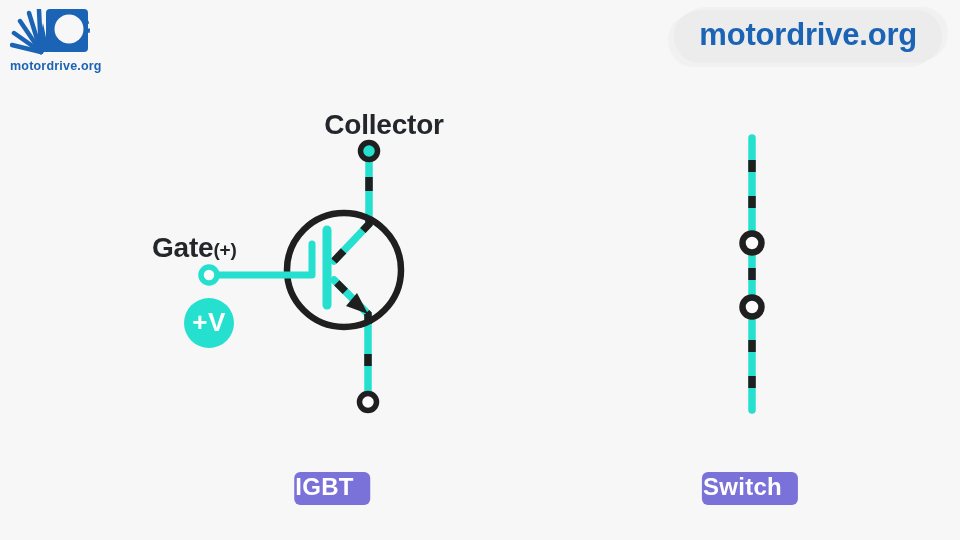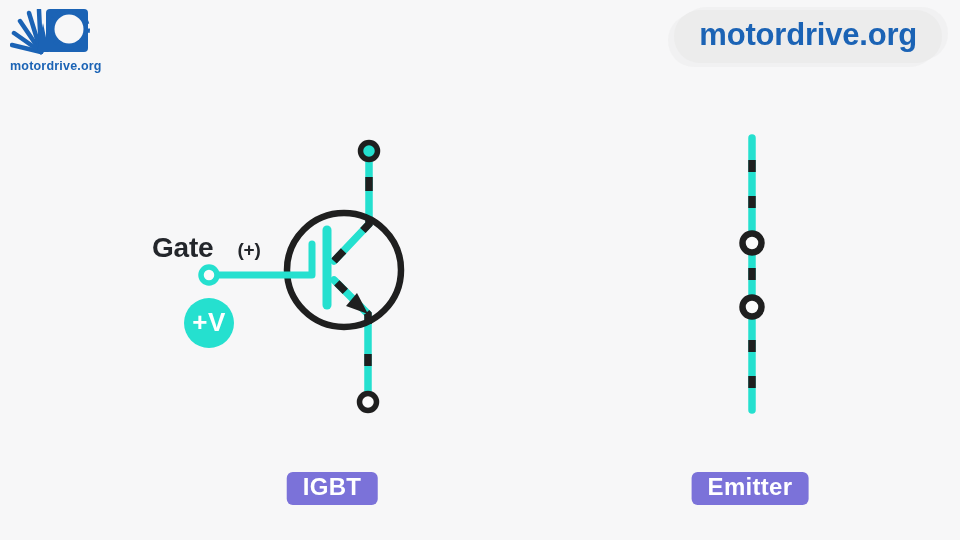--- a/index.html
+++ b/index.html
@@ -33,31 +33,31 @@
   .ring{fill:#fbfbfb;stroke:var(--ink);stroke-width:6.5;}
   .arrow{fill:var(--ink);stroke:none;}
   .vplus{fill:var(--accent);stroke:none;}
 
   
   .label{
     position:absolute;color:var(--label);font-weight:700;
     font-size:28px;letter-spacing:-0.2px;white-space:nowrap;
   }
   .centered{transform:translateX(-50%);}
-  .gate-wrap{display:flex;align-items:flex-start;gap:24px;}
+  .gate-wrap{display:flex;align-items:flex-start;}
   .gate-plus{font-size:19px;padding-top:7px;font-weight:700;}
   .vplus-label{
     position:absolute;left:209px;top:323px;transform:translate(-50%,-52%);
     color:#ffffff;font-size:26px;font-weight:700;letter-spacing:0.5px;
   }
   .badge{
     position:absolute;top:472px;transform:translateX(-50%);
     background:var(--badge);color:#ffffff;
     font-size:24px;font-weight:700;letter-spacing:0.3px;
-    padding:1px 16px 4px 16px;border-radius:6px;white-space:nowrap;
+    padding:1px 16px 4px 1px;border-radius:6px;white-space:nowrap;
   }
 
   
   .site-badge{
     position:absolute;top:10px;right:18px;
     background:var(--blob);border-radius:26px;
     padding:7px 25px 10px 25px;
     box-shadow:-6px 4px 0 0 rgba(236,236,236,0.55), 6px -3px 0 0 rgba(236,236,236,0.55);
   }
   .site-badge span{
@@ -129,26 +129,27 @@
       <circle cx="59" cy="20" r="18" fill="none" stroke="#1b63b5" stroke-width="6" stroke-dasharray="3.5 4.5"></circle>
       <circle cx="59" cy="20" r="14.5" fill="#f7f7f8"></circle>
     </svg>
     <div class="logo-caption">motordrive.org</div>
   </div>
 
   <div class="site-badge">
     <span>motordrive.org</span>
   </div>
 
+  <div class="label centered" style="left:384px;top:109px;">Collector</div>
 
   <div class="label gate-wrap" style="left:152px;top:232px;">
     <span>Gate</span>
       <span class="gate-plus">(+)</span>
   </div>
 
   <div class="vplus-label">+V</div>
 
 
   <div class="badge" style="left:332px;">IGBT</div>
 
-  <div class="badge" style="left:750px;">Emitter</div>
+  <div class="badge" style="left:750px;">Switch</div>
 
 </div>
 
 </body></html>

